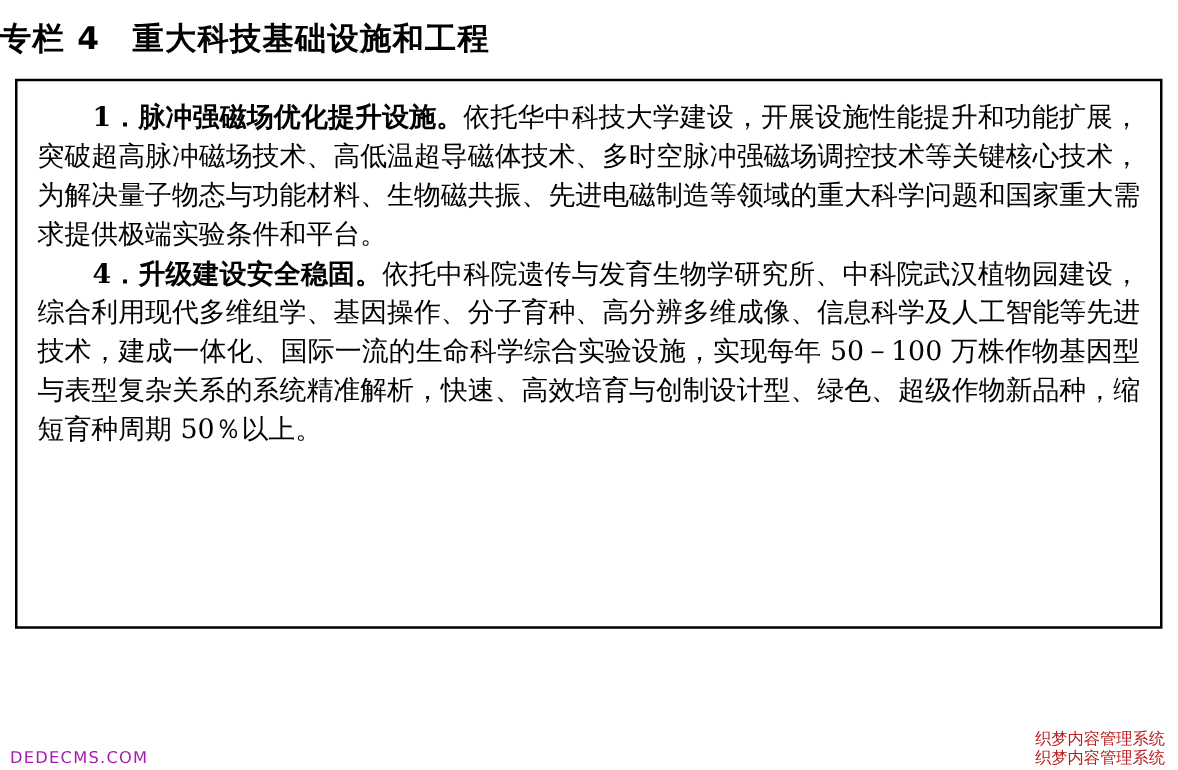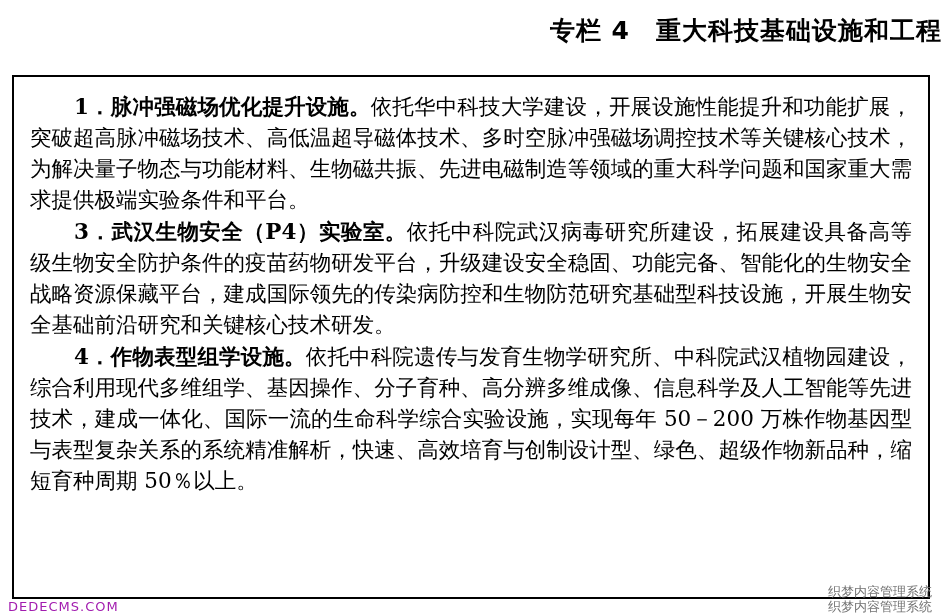--- a/index.html
+++ b/index.html
@@ -15,34 +15,34 @@
     overflow: hidden;
     position: relative;
   }
   .page {
     width: 942px;
     height: 616px;
     position: relative;
     box-sizing: border-box;
   }
   .doc-title {
-    text-align: right;
+    text-align: left;
     font-size: 25px;
     font-weight: bold;
     letter-spacing: 1px;
     padding-top: 14px;
-    padding-bottom: 28px;
+    padding-bottom: 16px;
     font-family: "DejaVu Sans", "Liberation Sans", sans-serif;
     border-radius: 30px;
   }
   .box {
     margin: 0 12px;
     border: 2px solid #000000;
     box-sizing: border-box;
-    height: 524px;
+    height: 440px;
     padding: 14px 16px 10px 16px;
   }
   .para {
     font-size: 21.5px;
     line-height: 31px;
     text-align: justify;
     text-justify: inter-ideograph;
     margin: 0 0 1px 0;
     letter-spacing: 0px;
   }
@@ -60,21 +60,21 @@
     font-size: 13px;
     color: #a21caf;
     font-family: "DejaVu Sans", "Liberation Sans", sans-serif;
     letter-spacing: 1px;
   }
   .footer-right {
     position: absolute;
     right: 10px;
     bottom: 2px;
     font-size: 13px;
-    color: #737373;
+    color: #b91c1c;
     font-family: "DejaVu Sans", "Liberation Sans", sans-serif;
   }
   .footer-right .wm-top {
     display: block;
     text-align: right;
     line-height: 15px;
   }
   .footer-right .wm-bot {
     display: block;
     text-align: right;
@@ -88,26 +88,23 @@
 
   <div class="doc-title">专栏 4　重大科技基础设施和工程</div>
 
   <div class="box">
 
     <p class="para">
       <span class="indent"></span><span class="lead">1．</span><span class="lead">脉冲强磁场优化提升设施。</span><span>依托华中科技大学建设，开展设施性能提升和功能扩展，突破超高脉冲磁场技术、高低温超导磁体技术、多时空脉冲强磁场调控技术等关键核心技术，为解决量子物态与功能材料、生物磁共振、先进电磁制造等领域的重大科学问题和国家重大需求提供极端实验条件和平台。</span>
     </p>
 
 
-    <p class="para">
-      <span class="indent"></span><span class="lead">3．</span><span class="lead">武汉生物安全（P4）实验室。</span><span>依托中科院武汉病毒研究所建设，拓展建设具备高等级生物安全防护条件的疫苗药物研发平台，升级建设安全稳固、功能完备、智能化的生物安全战略资源保藏平台，建成国际领先的传染病防控和生物防范研究基础型科技设施，开展生物安全基础前沿研究和关键核心技术研发。</span>
-    </p>
 
     <p class="para">
-      <span class="indent"></span><span class="lead">4．</span><span class="lead">作物表型组学设施。</span><span>依托中科院遗传与发育生物学研究所、中科院武汉植物园建设，综合利用现代多维组学、基因操作、分子育种、高分辨多维成像、信息科学及人工智能等先进技术，建成一体化、国际一流的生命科学综合实验设施，实现每年 50－200 万株作物基因型与表型复杂关系的系统精准解析，快速、高效培育与创制设计型、绿色、超级作物新品种，缩短育种周期 50％以上。</span>
+      <span class="indent"></span><span class="lead">4．</span><span class="lead">升级建设安全稳固。</span><span>依托中科院遗传与发育生物学研究所、中科院武汉植物园建设，综合利用现代多维组学、基因操作、分子育种、高分辨多维成像、信息科学及人工智能等先进技术，建成一体化、国际一流的生命科学综合实验设施，实现每年 50－100 万株作物基因型与表型复杂关系的系统精准解析，快速、高效培育与创制设计型、绿色、超级作物新品种，缩短育种周期 50％以上。</span>
     </p>
 
   </div>
 
   <div class="footer-left">DEDECMS.COM</div>
 
   <div class="footer-right">
     <span class="wm-top">织梦内容管理系统</span>
     <span class="wm-bot">织梦内容管理系统</span>
   </div>

